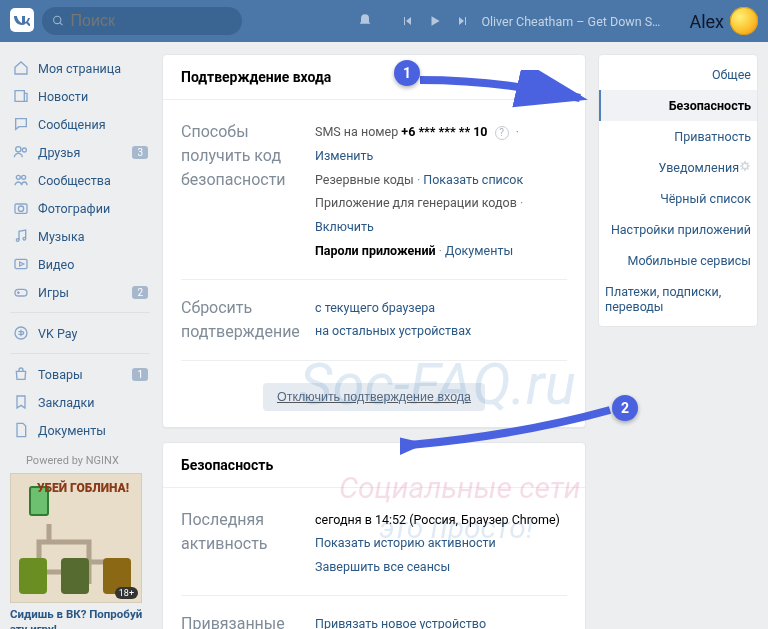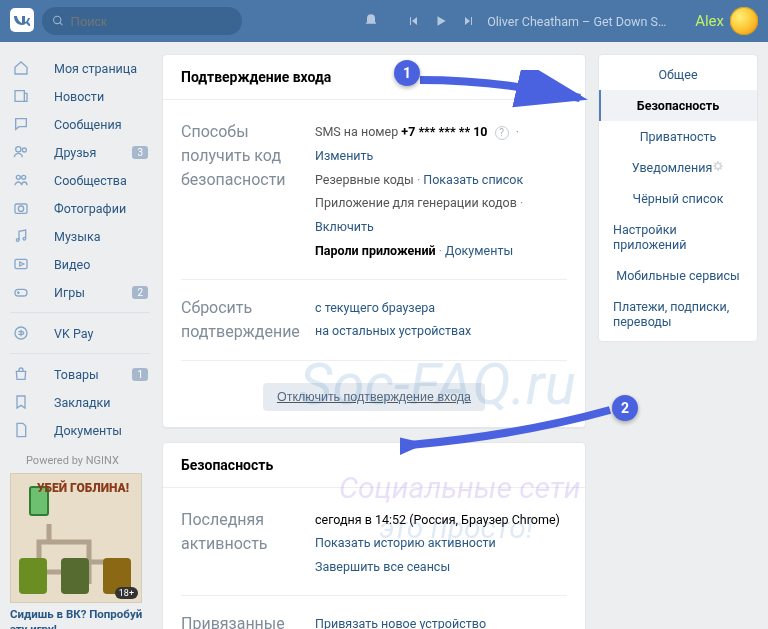--- a/index.html
+++ b/index.html
@@ -3,33 +3,33 @@
 <meta charset="utf-8">
 <style>
   * { box-sizing: border-box; margin: 0; padding: 0; }
   body { font-family: -apple-system, BlinkMacSystemFont, "Segoe UI", Roboto, Helvetica, Arial, sans-serif; background: #edeef0; font-size: 12.5px; color: #2a5885; width: 768px; height: 629px; overflow: hidden; position: relative; }
   a { color: #2a5885; cursor: pointer; }
 
   
   .header { height: 42px; background: #4a76a8; display: flex; align-items: center; padding: 0 10px; color: #fff; }
   .logo { margin-right: 8px; }
   .search-box { background: #3a6592; border-radius: 14px; height: 28px; width: 200px; display: flex; align-items: center; padding: 0 10px; margin-right: auto; }
-  .search-box input { background: transparent; border: none; color: #b8cce0; outline: none; width: 100%; font-size: 13px; }
+  .search-box input { background: transparent; border: none; color: #b8cce0; outline: none; width: 100%; font-size: 16px; }
   .search-box svg { margin-right: 6px; }
   .hicon { width: 22px; display:flex; justify-content:center; opacity:.8; margin: 0 3px; }
   .nowplaying { color:#c4d4e6; font-size:12.5px; margin: 0 8px 0 4px; max-width:180px; overflow:hidden; text-overflow:ellipsis; white-space:nowrap; }
-  .username { color:#bef264; font-size:15px; margin-left:20px; margin-right:6px;}
+  .username { color:#0f172a; font-size:18px; margin-left:20px; margin-right:6px;}
   .avatar { width:28px; height:28px; border-radius:50%; background: radial-gradient(circle at 35% 35%, #fff176 0%, #fbc02d 55%, #f57f17 100%); position:relative; box-shadow:0 0 0 1px #d4a017 inset;}
 
   
   .wrap { display:flex; padding: 12px 10px; gap:12px; }
 
   
   .leftnav { width: 140px; }
-  .leftnav .item { display:flex; align-items:center; padding: 5px 2px; color:#2a5885; font-size:12.5px; cursor:pointer; gap:24px; position:relative;}
+  .leftnav .item { display:flex; align-items:center; padding: 5px 2px; color:#2a5885; font-size:12.5px; cursor:pointer; gap:8px; position:relative;}
   .leftnav .item .ico { width:18px; height:18px; opacity:.65; display:flex; align-items:center; justify-content:center;}
   .leftnav .sep { height:1px; background:#dce1e6; margin:6px 0;}
   .badge { position:absolute; right:2px; background:#a7b8cd; color:#fff; border-radius:3px; font-size:10px; padding:1px 5px;}
   .powered { color:#939393; font-size:11px; margin:10px 16px 6px; }
   .adbox { width:132px; height:130px; background:#e8ddc9; border:1px solid #d6cdb8; position:relative; overflow:hidden;}
   .ad18 { position:absolute; right:3px; bottom:3px; background:#333; color:#fff; border-radius:10px; font-size:9px; padding:1px 4px;}
   .adtitle { color:#2a5885; font-weight:700; font-size:11.5px; margin-top:4px; line-height:1.3;}
 
   
   .center { flex:1; }
@@ -42,28 +42,28 @@
   .muted { color:#555; }
   .divider { height:1px; background:#eceef0; margin:12px 0;}
   .btn-off { display:inline-block; background:#e5ebf1; color:#55677d; padding:7px 14px; border-radius:4px; font-size:12.5px; cursor:pointer; border:none;}
   .help { display:inline-flex; width:14px; height:14px; border-radius:50%; border:1px solid #c5ccd3; color:#aab3bd; font-size:10px; align-items:center; justify-content:center; margin:0 4px;}
   .dot::before{content:"· ";color:#939393;}
   .center-btn { display:flex; justify-content:center; padding-top:10px;text-decoration:underline;}
 
   
   .rightcol { width:160px; }
   .rcard { background:#fff; border:1px solid #e4e6e9; border-radius:4px; padding:4px 0;}
-  .ritem { padding:8px 14px; font-size:12.5px; color:#2a5885; cursor:pointer; position:relative; display:flex; align-items:center; justify-content:center;}
+  .ritem { padding:8px 6px; font-size:12.5px; color:#2a5885; cursor:pointer; position:relative; display:flex; align-items:center; justify-content:flex-end;}
   .ritem.active { background:#f0f2f5; border-left:2px solid #5181b8; padding-left:12px; font-weight:700; color:#000;}
   .gear { opacity:.5; }
 
   
   .wm { position:absolute; pointer-events:none; font-weight:400; opacity:.14;margin-left:39px; }
   .wm1 { left:260px; top:350px; font-size:58px; color:#2a6fb5; font-style:italic;}
-  .wm2 { left:300px; top:470px; font-size:30px; color:#6d28d9; font-style:italic;}
+  .wm2 { left:300px; top:470px; font-size:30px; color:#be185d; font-style:italic;}
   .wm2b { left:340px; top:510px; font-size:30px; color:#2a6fb5; font-style:italic;}
 
   
   .ann-circle { position:absolute; width:26px; height:26px; border-radius:50%; background:#4a62e0; color:#fff; display:flex; align-items:center; justify-content:center; font-weight:700; font-size:14px; box-shadow:0 2px 4px rgba(0,0,0,.3); z-index:10;}
   .arrow { position:absolute; z-index:9; }
 
   
   .goblin { position:absolute; width:28px; height:36px; bottom:8px; border-radius:4px; }
   .lamp { position:absolute; left:18px; top:12px; width:20px; height:30px; background:#6ec071; border:2px solid #2e7d32; border-radius:3px;}
   .pipes { position:absolute; left:10px; top:40px; width:110px; height:80px; }
@@ -259,21 +259,21 @@
   <div class="center">
 
     <div class="card">
       <div class="card-h">Подтверждение входа</div>
       <div class="card-b">
         <div class="row">
           <div class="rlabel">Способы получить код безопасности</div>
           <div class="rcontent">
             <div>
               <span class="muted">SMS на номер</span>
-              <b style="color:#000">+7 *** *** ** 10</b>
+              <b style="color:#000">+6 *** *** ** 10</b>
               <span class="help">?</span>
               <a class="dot">Изменить</a>
             </div>
             <div>
               <span class="muted">Резервные коды</span>
               <a class="dot">Показать список</a>
             </div>
             <div>
               <span class="muted">Приложение для генерации кодов</span>
               <a class="dot">Включить</a>

